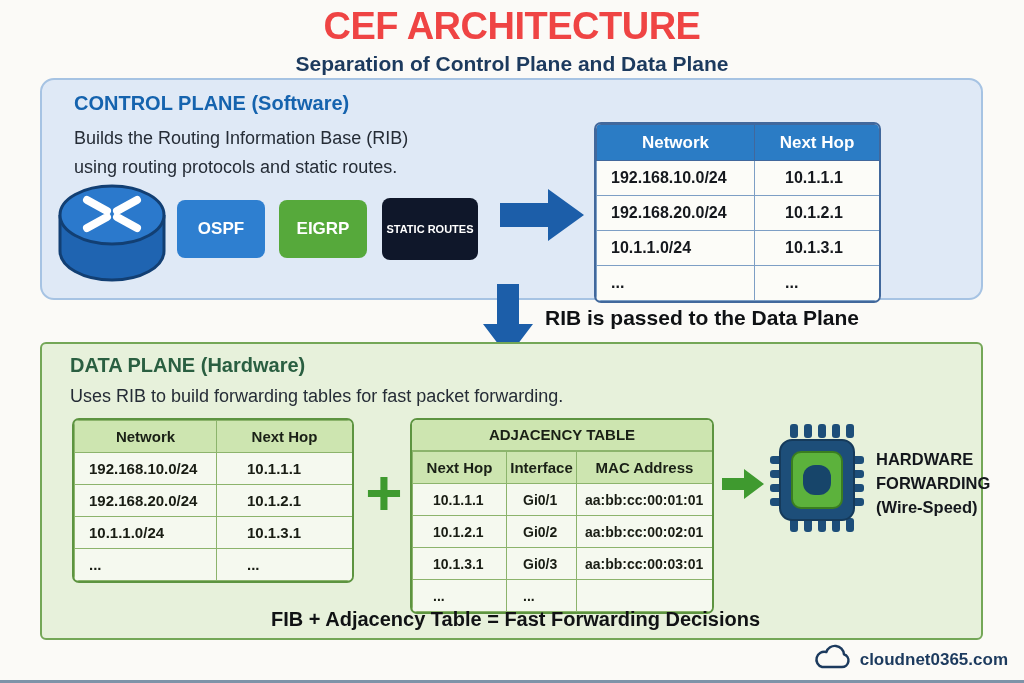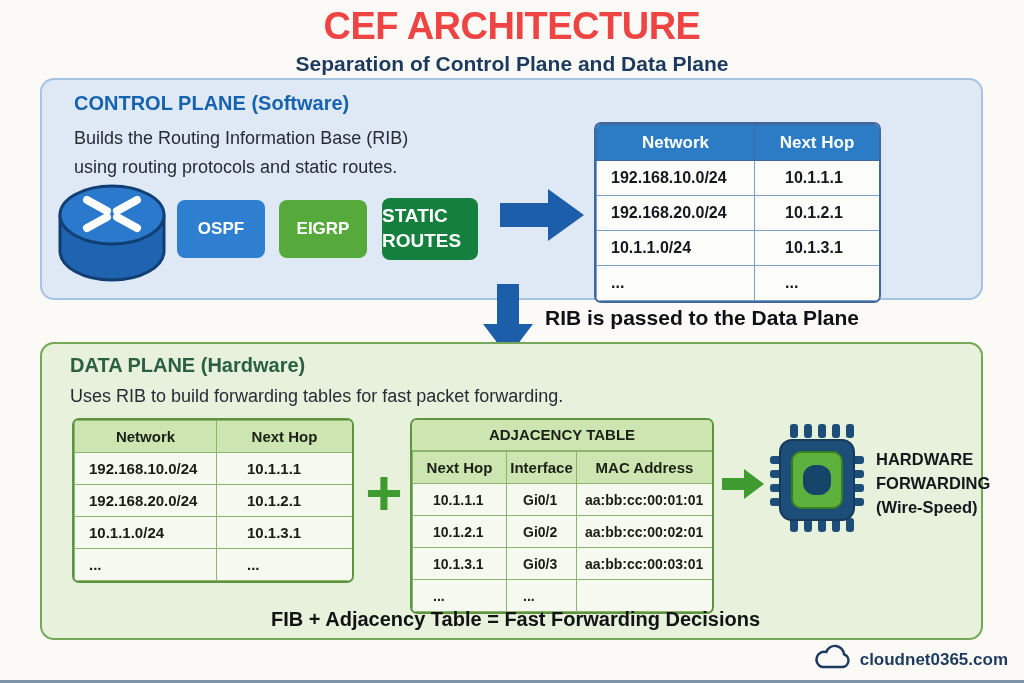--- a/index.html
+++ b/index.html
@@ -18,40 +18,40 @@
   
   .cp{left:40px; top:78px; width:943px; height:222px; box-sizing:border-box;
     background:#dfe9f6; border:2px solid #a6c3e3; border-radius:14px;}
   .cp-heading{left:32px; top:12px; font-size:20px; font-weight:700; color:#1563ae;}
   .cp-desc{left:32px; top:44px; font-size:18px; font-weight:500; color:#252c36; line-height:1.6;}
   .router-icon{left:14px; top:102px; width:112px; height:104px;}
   .proto{top:120px; height:58px; border-radius:8px; color:#fff; font-weight:700;
     display:flex; align-items:center; justify-content:center; font-size:17px;}
   .proto.ospf{left:135px; width:88px; background:#2e7fd0;}
   .proto.eigrp{left:237px; width:88px; background:#56a93b;}
-  .proto.static{left:340px; width:96px; height:62px; top:118px; background:#15803d;
-    font-size:19px; line-height:1.3;}
+  .proto.static{left:340px; width:96px; height:62px; top:118px; background:#0f172a;
+    font-size:11px; line-height:1.3;}
   .cp-arrow{left:458px; top:106px; width:84px; height:58px;}
   .rib-title{left:540px; top:16px; width:306px; text-align:center;
     font-size:17px; font-weight:700; color:#14171c;}
   .rib-wrap{left:552px; top:42px; width:283px; border:2px solid #41689c;
     border-radius:7px; overflow:hidden; background:#fcfcf8;}
   table{border-collapse:collapse; width:100%; table-layout:fixed;}
   .rib-wrap th{background:#2b7cc5; color:#fff; font-size:17px; font-weight:700;
     height:33px; border:1px solid #41689c;}
   .rib-wrap td{background:#fcfcf8; font-size:16px; font-weight:700; height:32px;
     border:1px solid #7d9fc5; text-align:left;}
   .rib-wrap td.c1{padding-left:14px;}
   .rib-wrap td.c2{padding-left:30px;}
   
   .down-arrow{left:483px; top:284px; width:50px; height:73px;}
   .transition-label{left:545px; top:306px; font-size:21px; font-weight:700; color:#0f1114;}
   
   .dp{left:40px; top:342px; width:943px; height:298px; box-sizing:border-box;
-    background:#e7f1db; border:2px solid #74a757; border-radius:14px;}
+    background:#e7f1db; border:2px solid #74a757; border-radius:6px;}
   .dp-heading{left:28px; top:10px; font-size:20px; font-weight:700; color:#2a5f41;}
   .dp-desc{left:28px; top:42px; font-size:18px; font-weight:500; color:#252c36;}
   .gwrap{border:2px solid #5d9440; border-radius:7px; overflow:hidden; background:#f5f9ef;}
   .gt-title{background:#cde5b0; height:30px; line-height:30px; text-align:center;
     font-weight:700; font-size:15px; color:#1a2016; border-bottom:1px solid #8cb46c;}
   .gwrap th{background:#cde5b0; font-size:15px; font-weight:700; height:29px;
     border:1px solid #8cb46c; color:#1a2016;}
   .gwrap td{background:#f5f9ef; font-weight:700; height:29px;
     border:1px solid #8cb46c; text-align:left; color:#191d14;}
   .fib{left:30px; top:74px; width:278px;}

